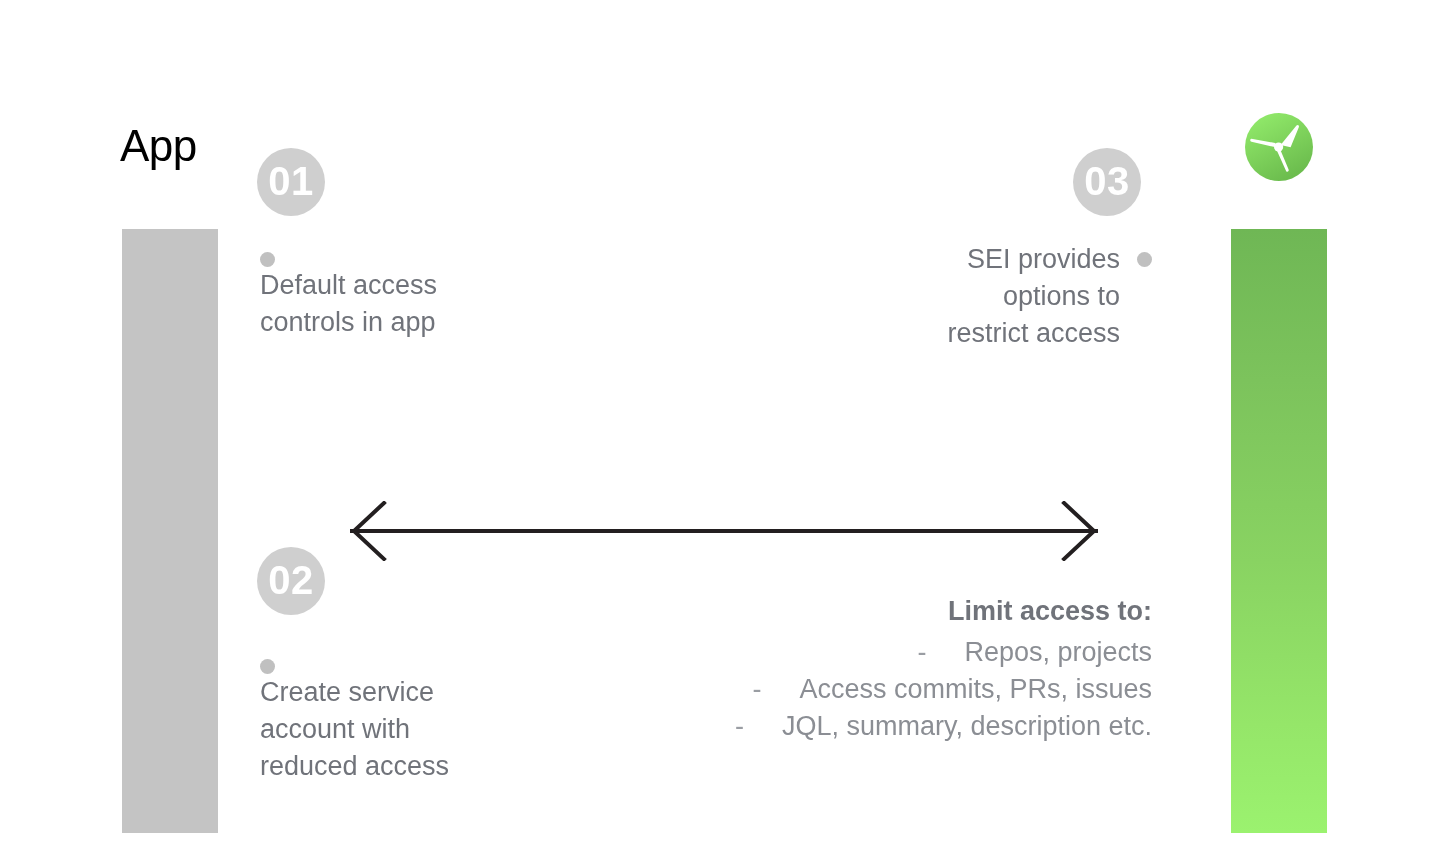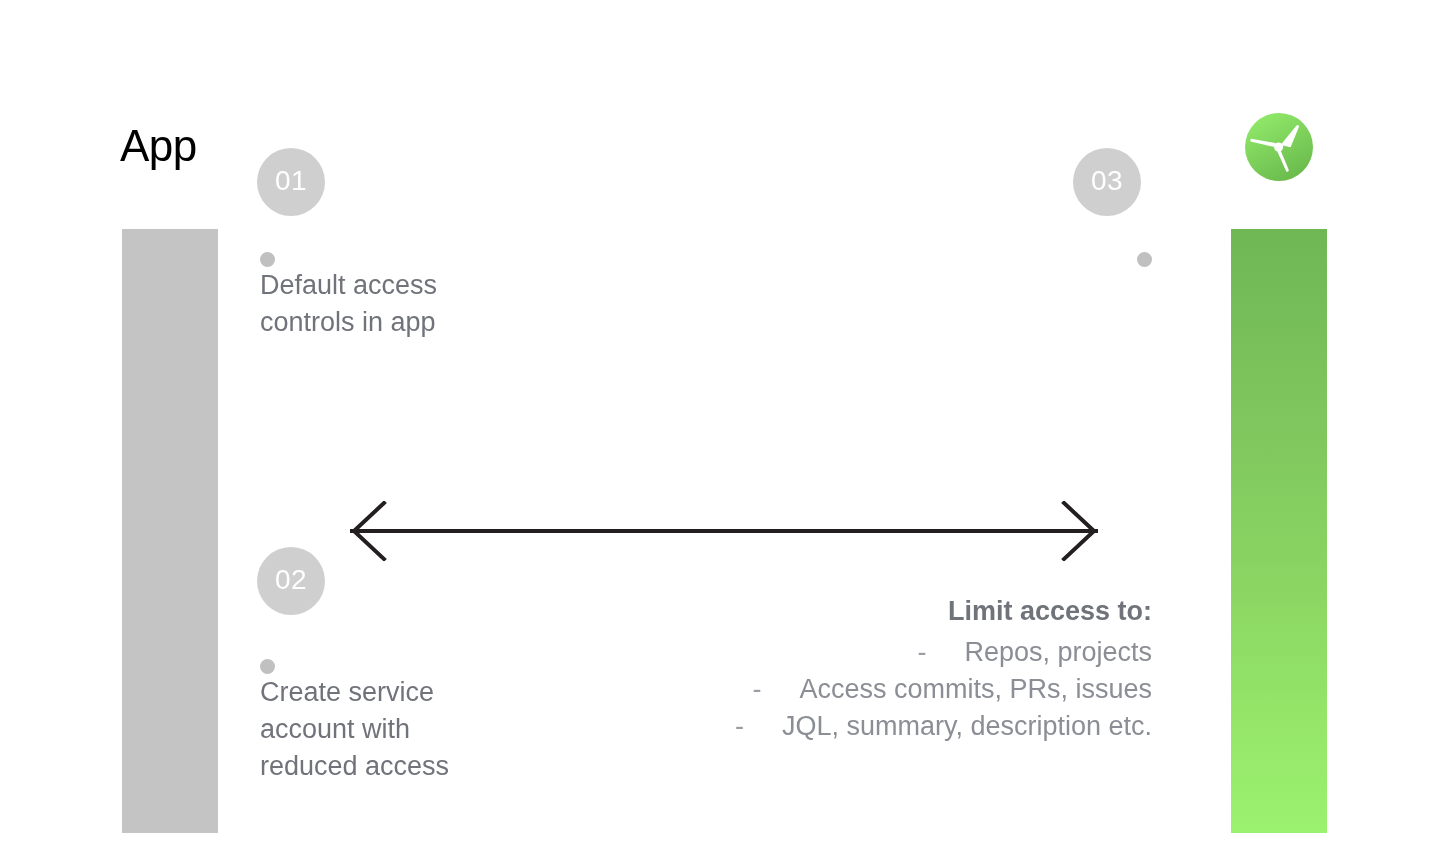--- a/index.html
+++ b/index.html
@@ -60,22 +60,22 @@
   .logo svg { display: block; width: 70px; height: 70px; }
 
   
   .badge {
     position: absolute;
     width: 68px;
     height: 68px;
     border-radius: 50%;
     background: #cfcfcf;
     color: #ffffff;
-    font-size: 28px;
-    font-weight: 400;
+    font-size: 40px;
+    font-weight: 700;
     letter-spacing: 0.5px;
     display: flex;
     align-items: center;
     justify-content: center;
     line-height: 1;
     box-sizing: border-box;
     padding-bottom: 2px;
   }
   .badge-01 { left: 257px;  top: 148px; }
   .badge-02 { left: 257px;  top: 547px; }
@@ -188,20 +188,25 @@
       <div class="txt">
         <div>Default access</div>
         <div>controls in app</div>
       </div>
     </div>
   </div>
 
   <div class="badge badge-03">03</div>
   <div class="block block-right block-03">
     <div class="row">
+      <div class="txt">
+        <div>SEI provides</div>
+        <div>options to</div>
+        <div>restrict access</div>
+      </div>
       <div class="dot"></div>
     </div>
   </div>
 
   <div class="arrow">
     <svg viewBox="0 0 752 60" xmlns="http://www.w3.org/2000/svg" aria-hidden="true">
       <g stroke="#231f20" stroke-width="4" fill="none" stroke-linecap="square">
         <line x1="4" y1="30" x2="748" y2="30"></line>
         <polyline points="36,2 6,30 36,58"></polyline>
         <polyline points="716,2 746,30 716,58"></polyline>

